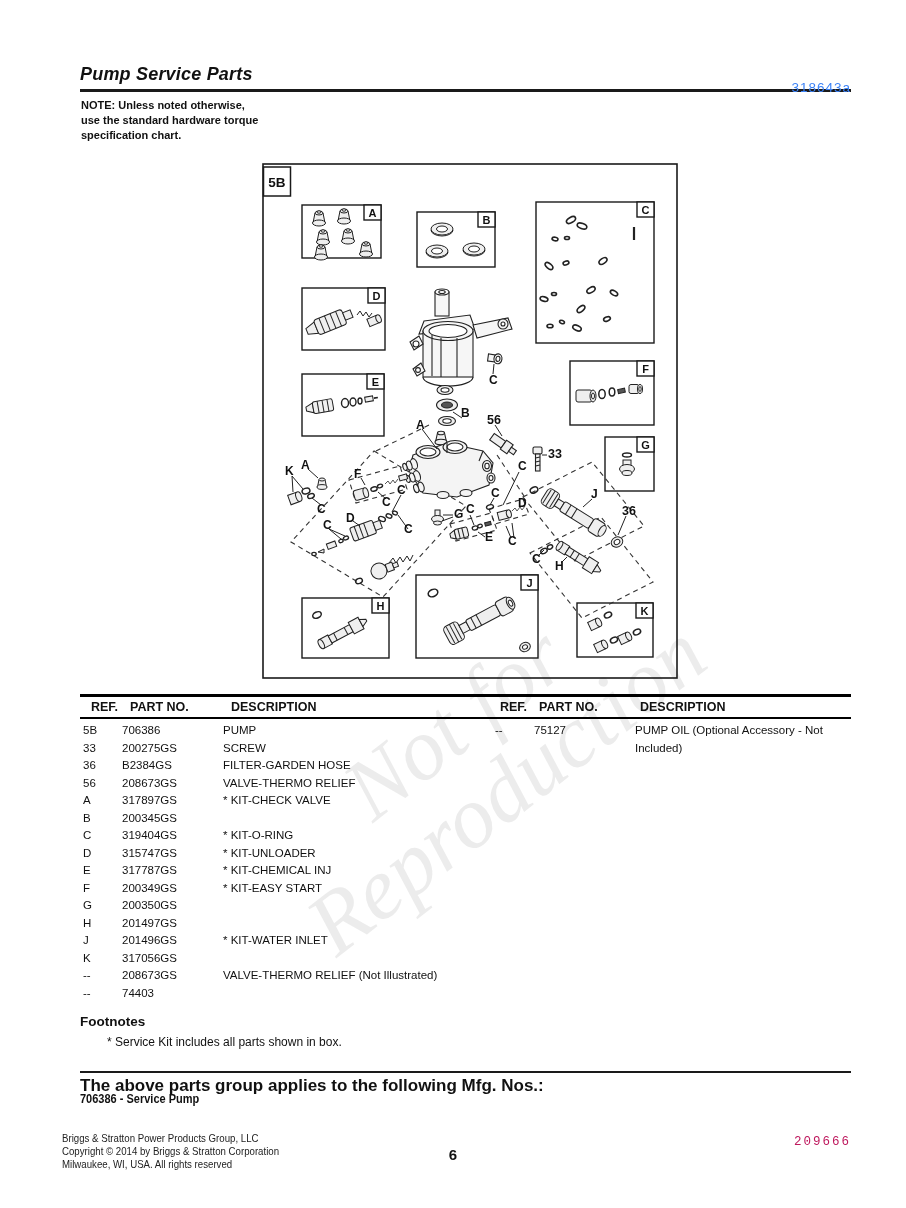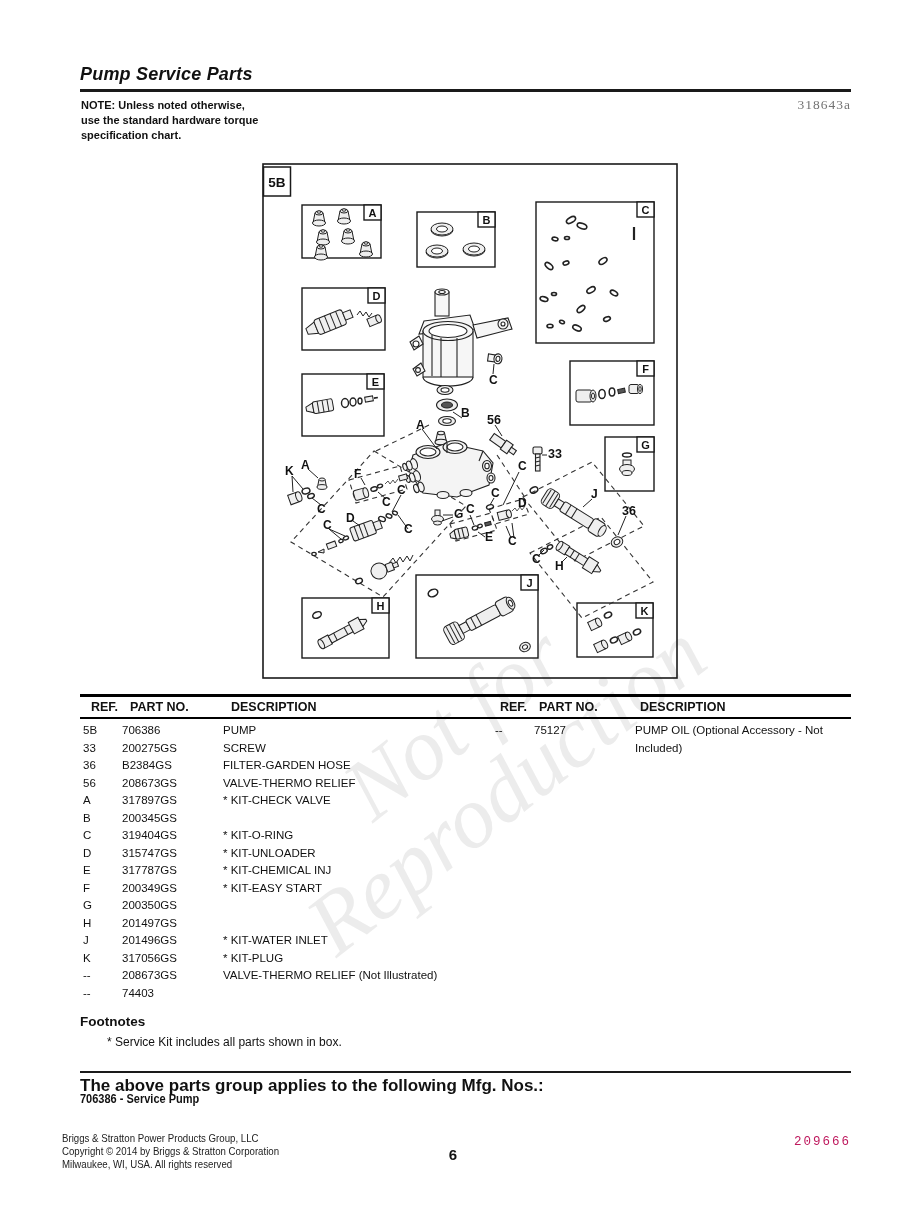--- a/index.html
+++ b/index.html
@@ -4,22 +4,22 @@
 <style>
   html,body{margin:0;padding:0;}
   body{width:906px;height:1208px;background:#ffffff;position:relative;overflow:hidden;
        font-family:"Liberation Sans", sans-serif;color:#111;}
   .abs{position:absolute;}
 
   
   #title{left:80px;top:64px;font-size:18px;font-weight:bold;font-style:italic;letter-spacing:.2px;}
   #title-rule{left:80px;top:89px;width:771px;height:3px;background:#1a1a1a;}
   #note{left:81px;top:98px;width:210px;font-size:11px;font-weight:bold;line-height:15.2px;}
-  #doc-top{right:55px;top:97px;font-family:Liberation Serif, serif;font-size:13.5px;
-           color:#737373;letter-spacing:1px;}
+  #doc-top{right:55px;top:80px;font-family:Liberation Sans, sans-serif;font-size:13.5px;
+           color:#3b82f6;letter-spacing:1px;}
 
   
   #watermark{left:150px;top:672px;width:660px;text-align:center;
              transform:rotate(-38deg);transform-origin:center;
              font-family:"Liberation Serif", serif;font-style:italic;
              font-size:88px;line-height:.95;color:rgba(70,70,70,0.10);pointer-events:none;}
 
   
   #diagram{left:261px;top:163px;width:418px;height:517px;}
   #diagram svg{display:block;}
@@ -658,21 +658,20 @@
         <span class="cell-part">201497GS</span>
       </div>
     <div class="trow">
         <span class="cell-ref">J</span>
         <span class="cell-part">201496GS</span>
         <span class="cell-desc">* KIT-WATER INLET</span>
       </div>
     <div class="trow">
         <span class="cell-ref">K</span>
         <span class="cell-part">317056GS</span>
-        <span class="cell-desc">* KIT-PLUG</span>
       </div>
     <div class="trow">
         <span class="cell-ref">--</span>
         <span class="cell-part">208673GS</span>
         <span class="cell-desc">VALVE-THERMO RELIEF (Not Illustrated)</span>
       </div>
     <div class="trow">
         <span class="cell-ref">--</span>
         <span class="cell-part">74403</span>
       </div>

